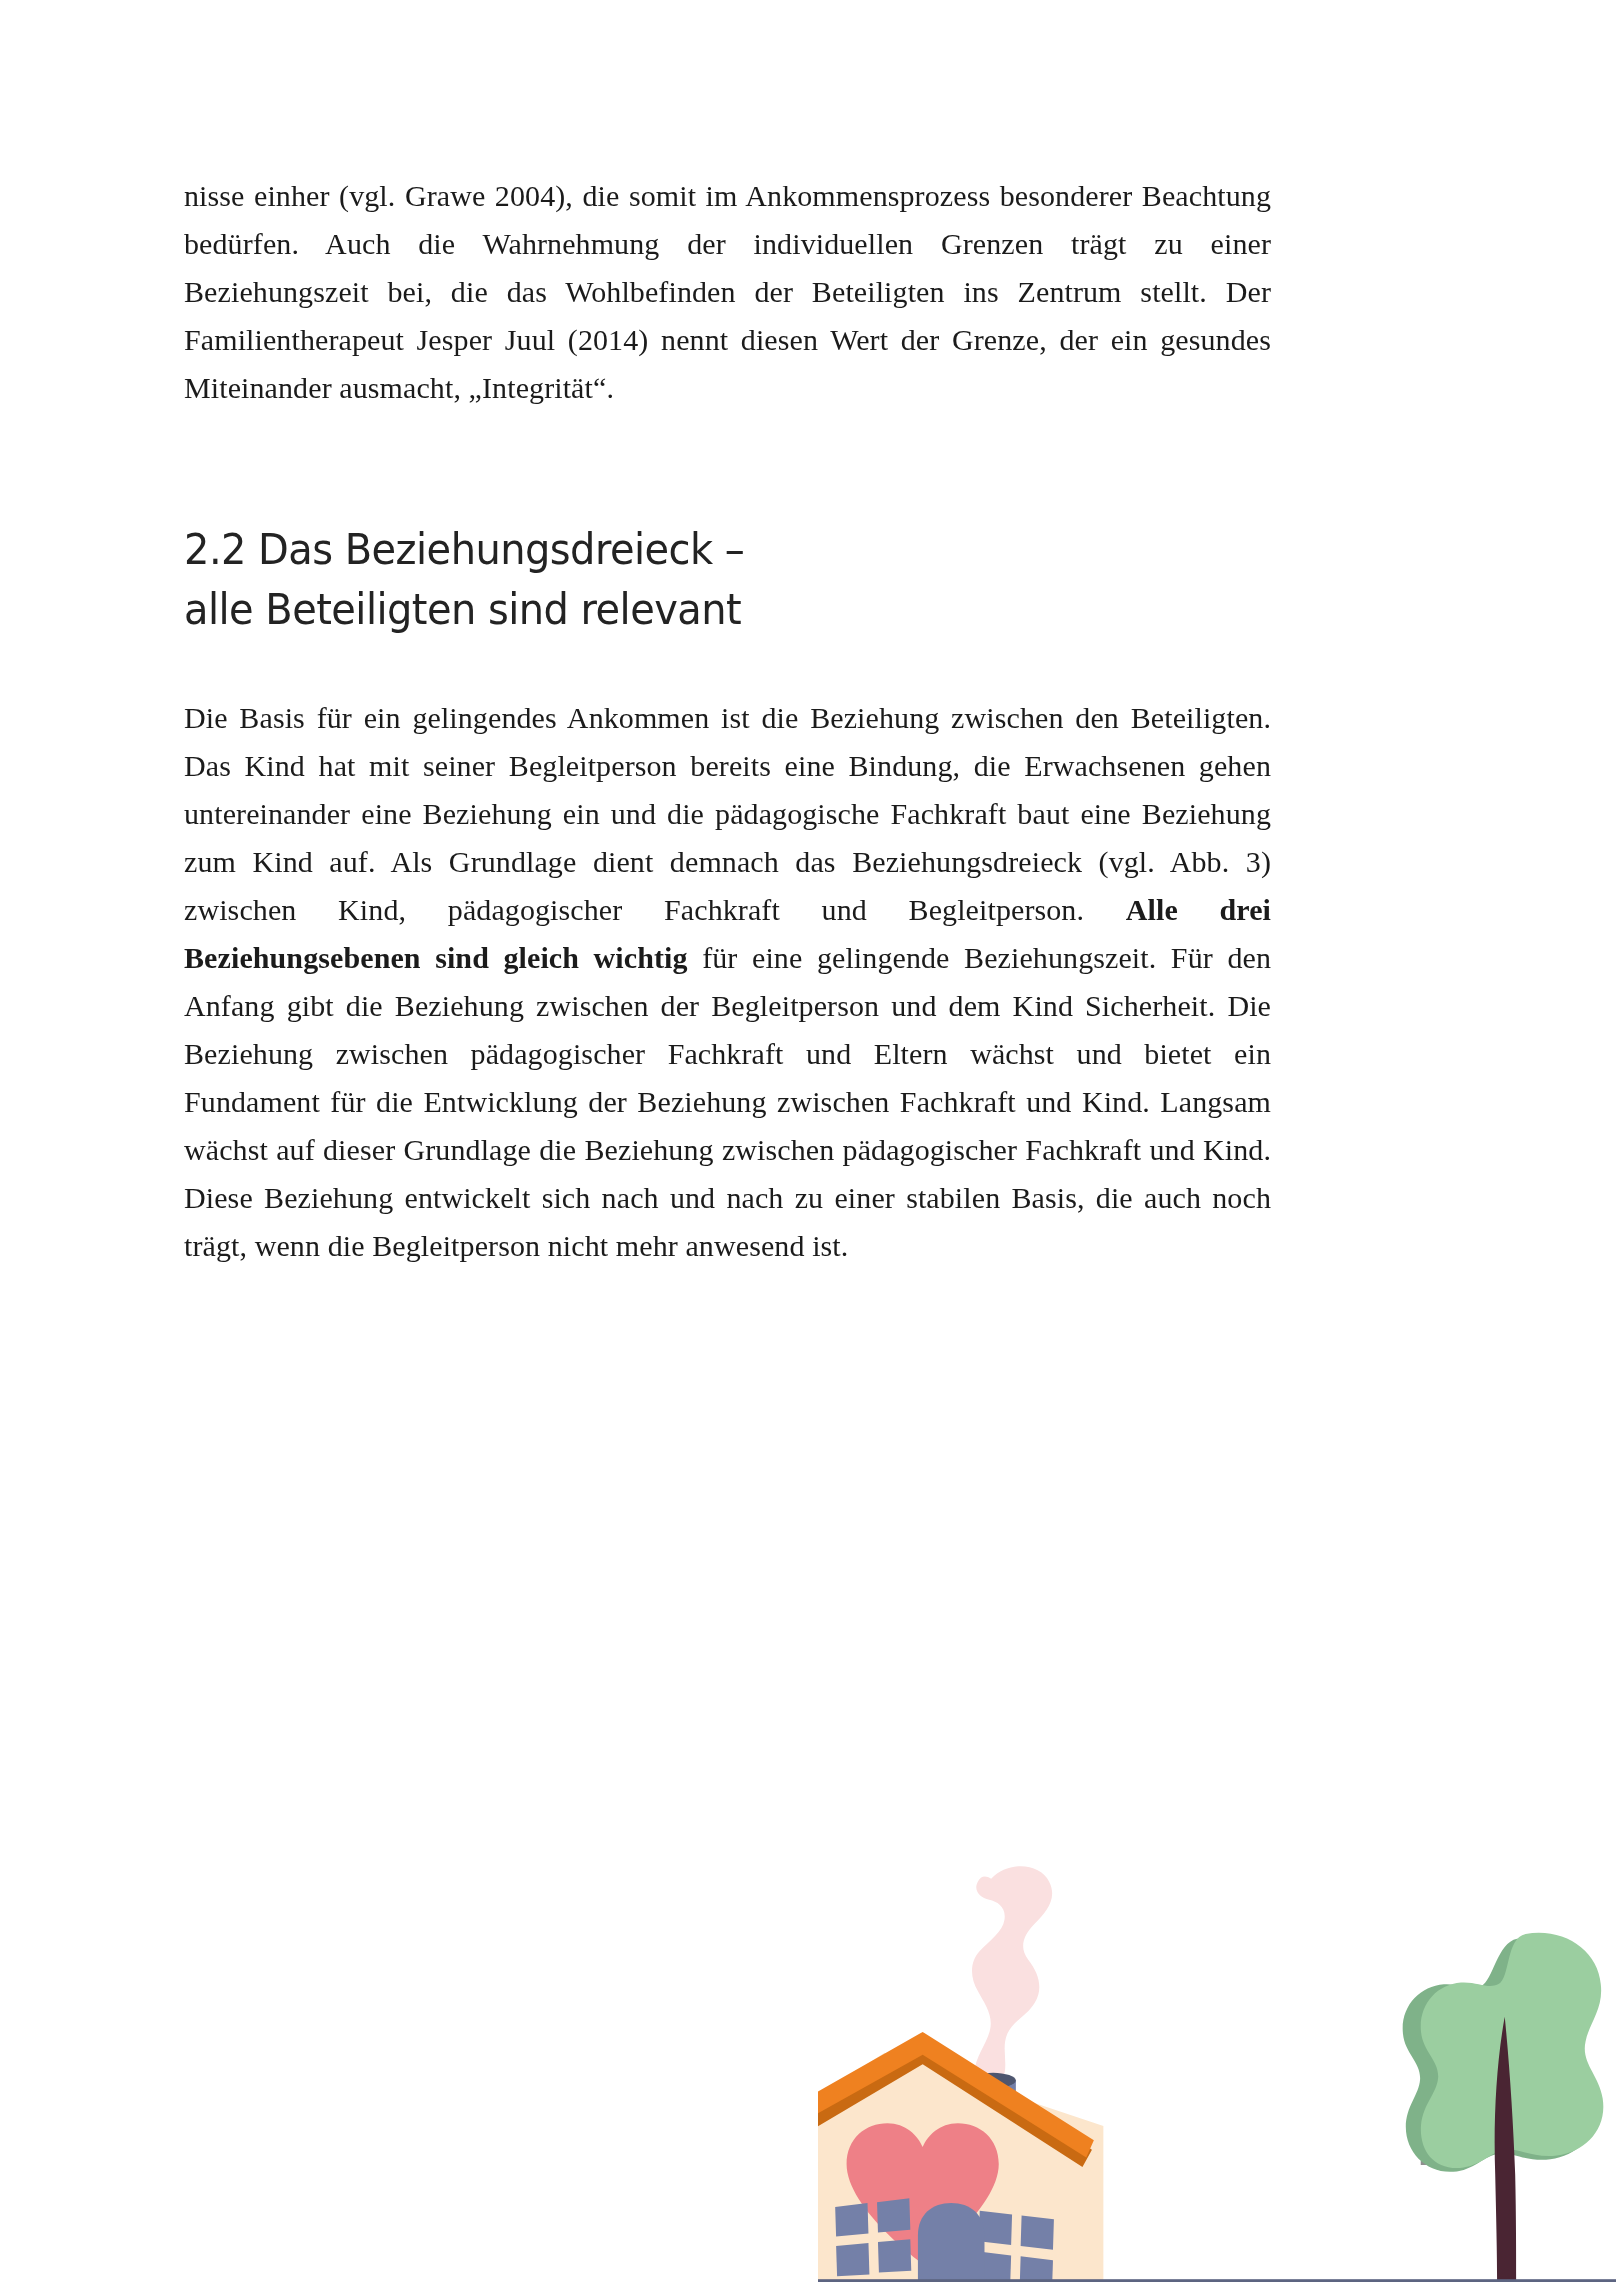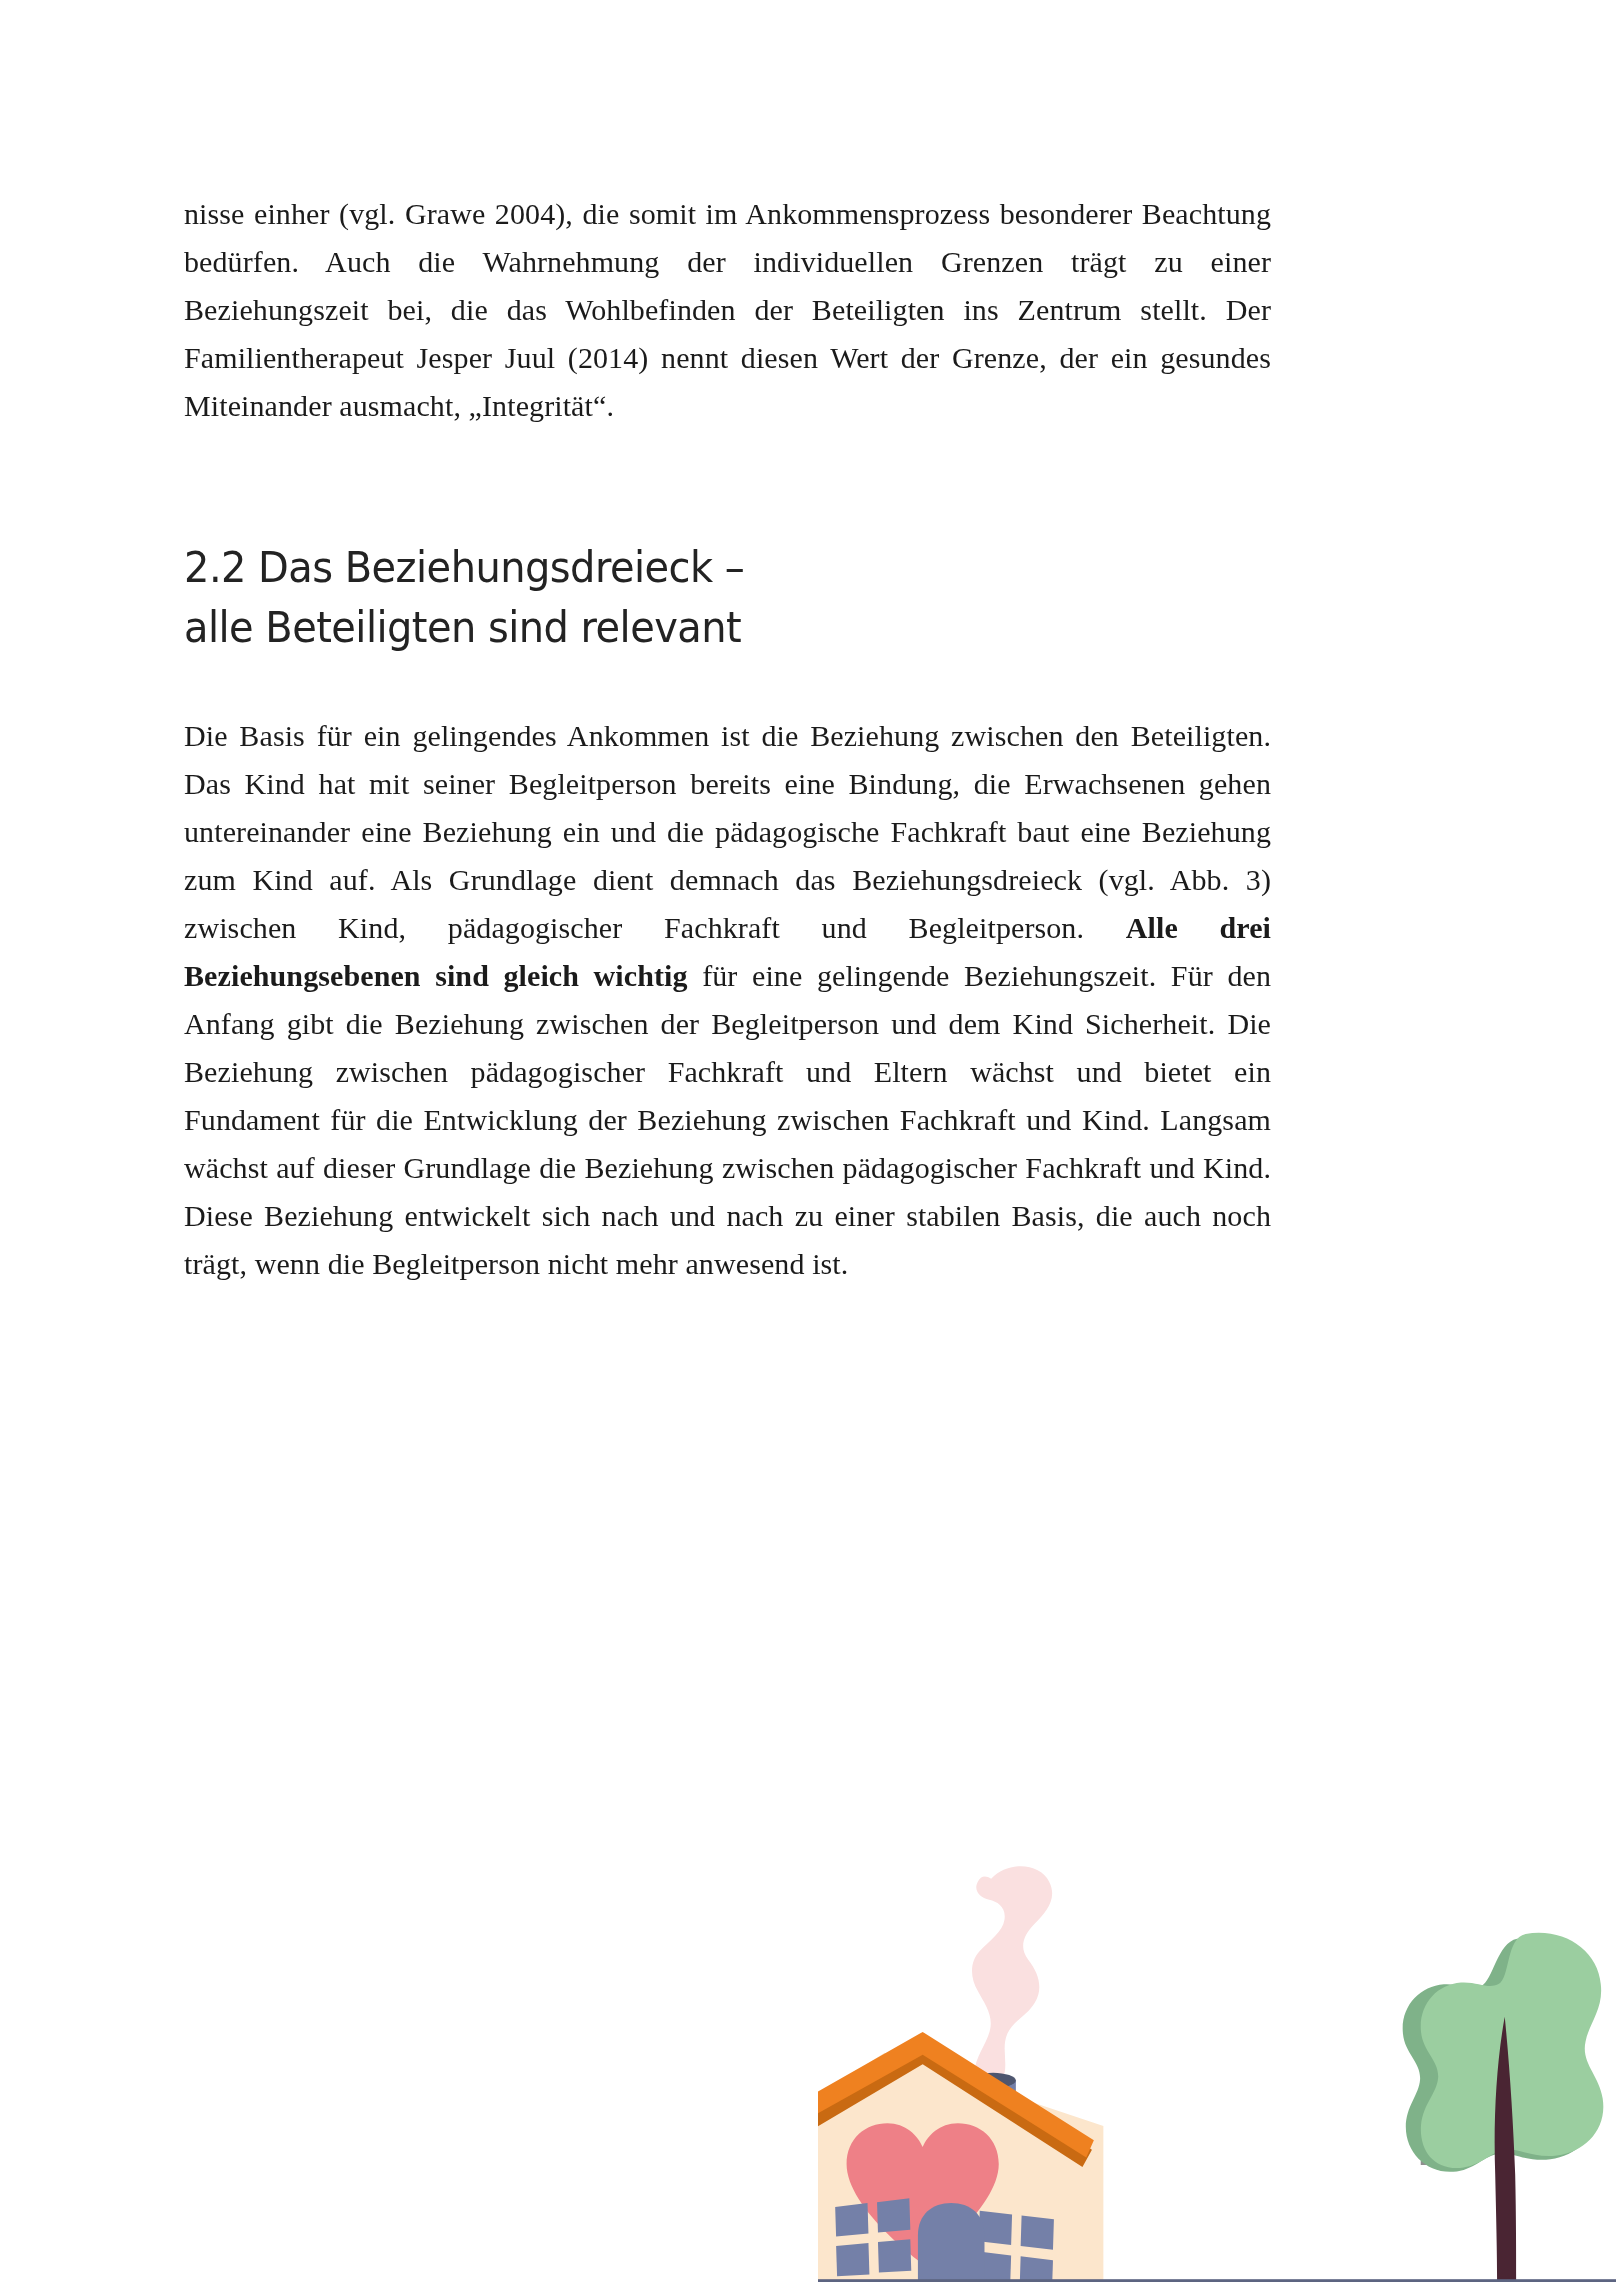--- a/index.html
+++ b/index.html
@@ -13,21 +13,21 @@
     width: 1617px;
     height: 2283px;
     background: #ffffff;
     overflow: hidden;
     box-sizing: border-box;
   }
 
   .content {
     position: absolute;
     left: 184px;
-    top: 190px;
+    top: 172px;
     width: 1087px;
   }
 
   .body-text {
     font-family: "Liberation Serif", "DejaVu Serif", serif;
     font-size: 30px;
     line-height: 48px;
     color: #1b1b1b;
     text-align: justify;
     text-justify: inter-word;

